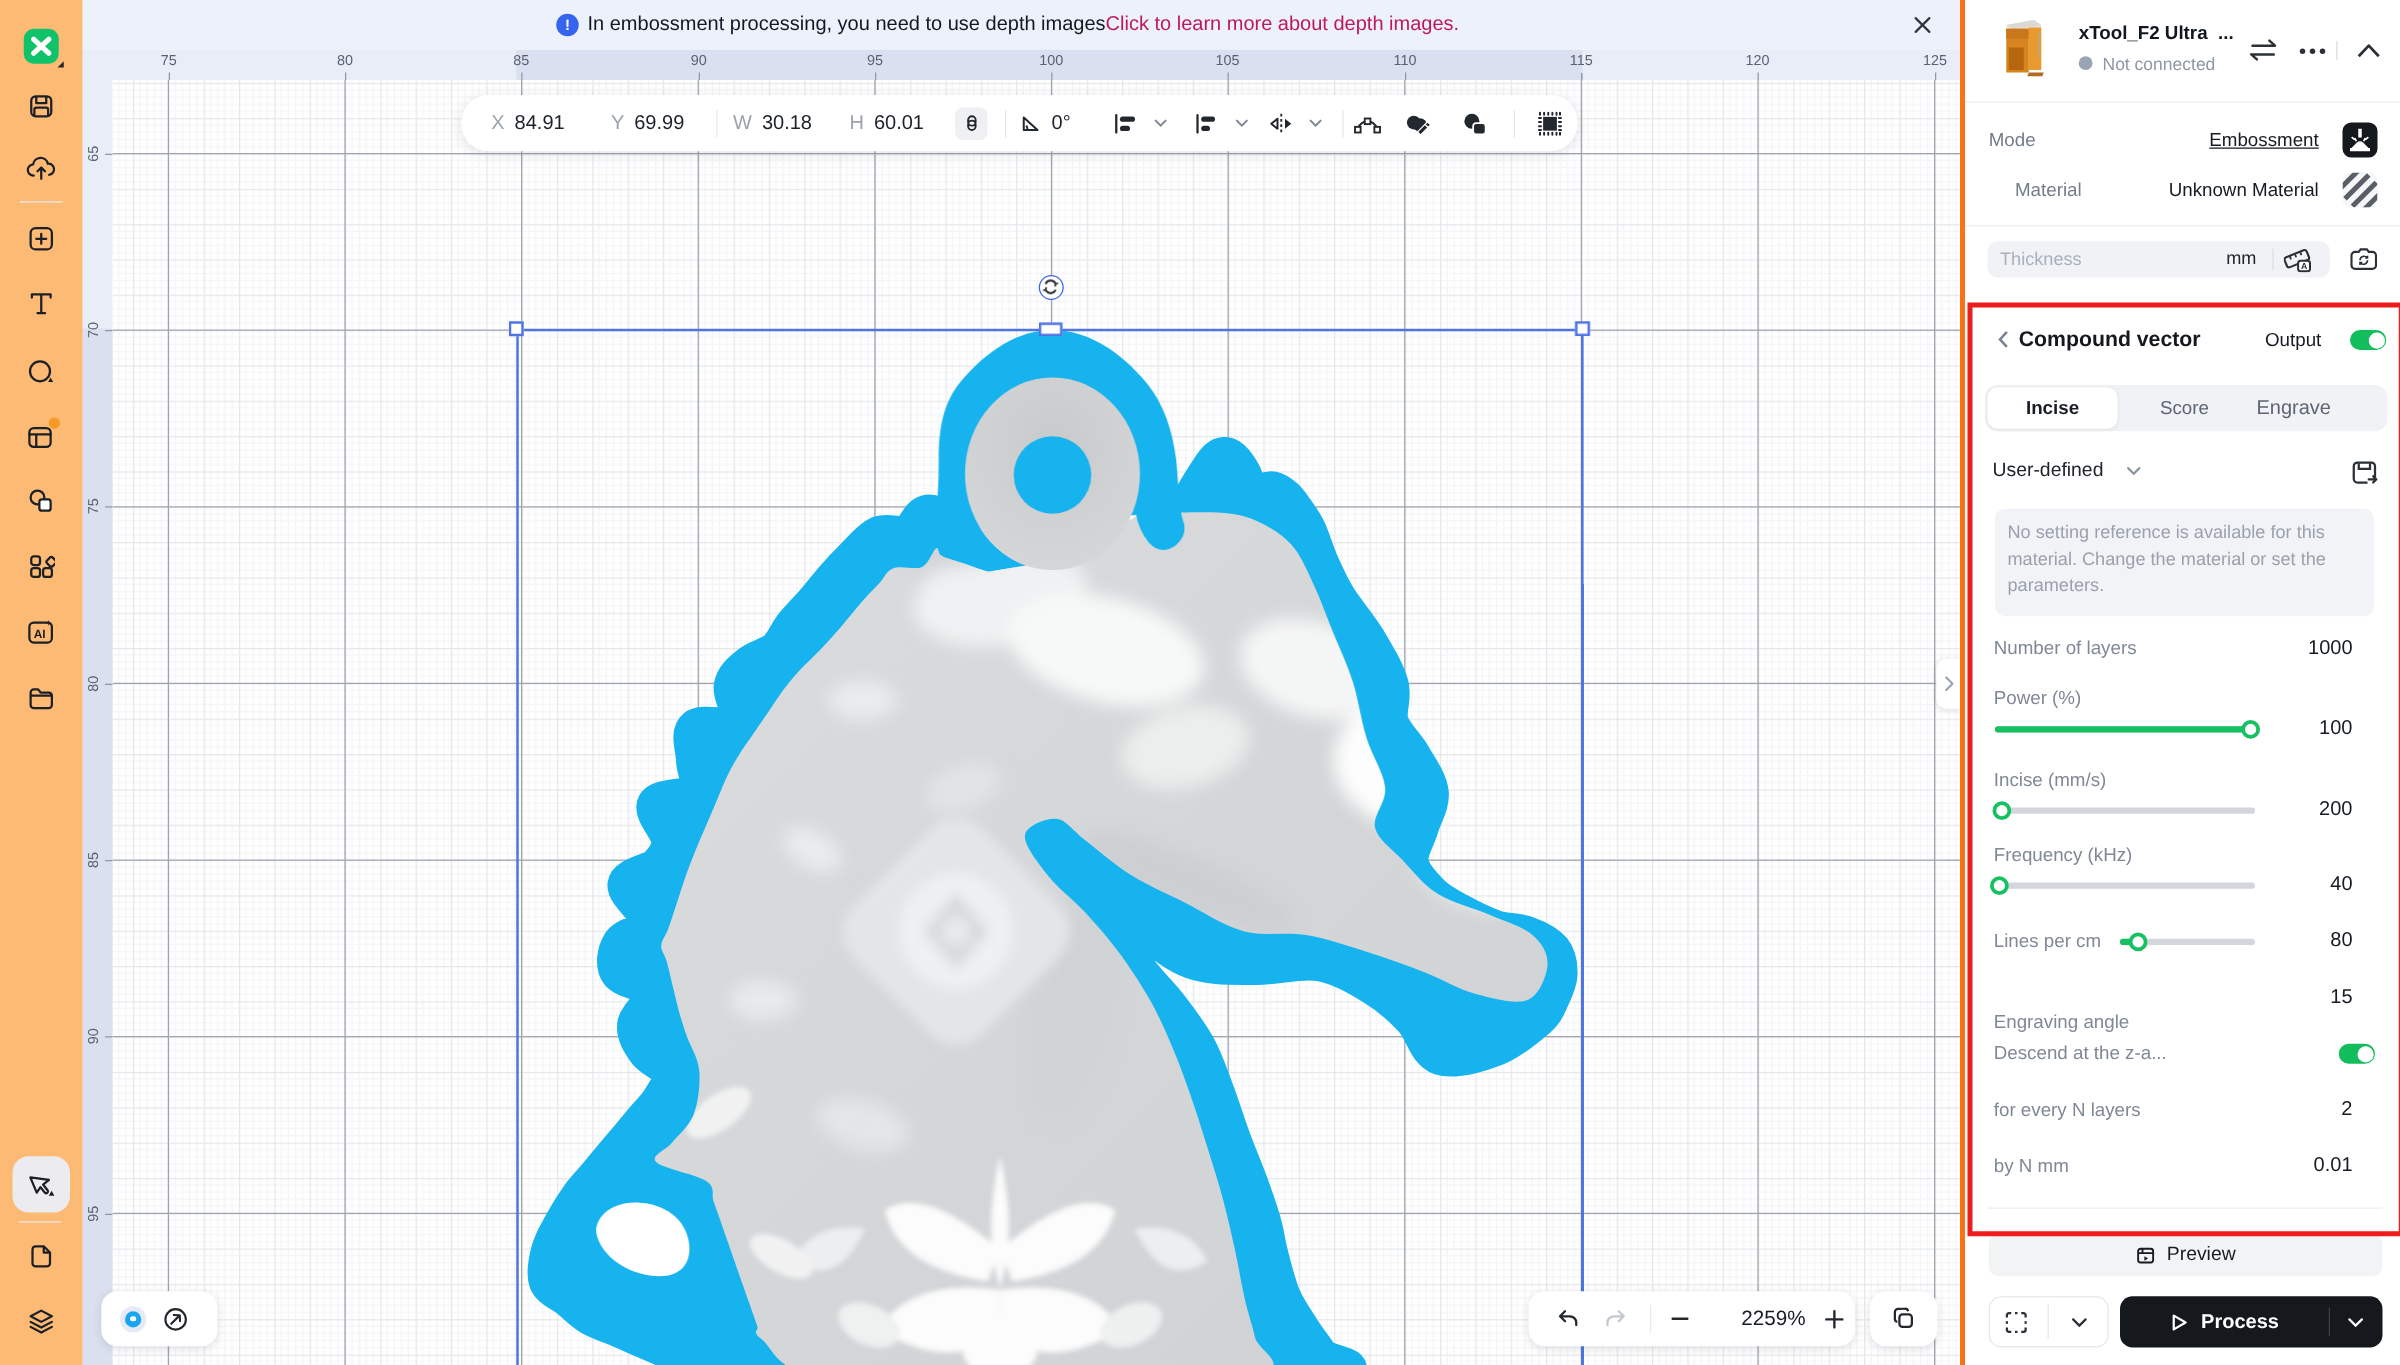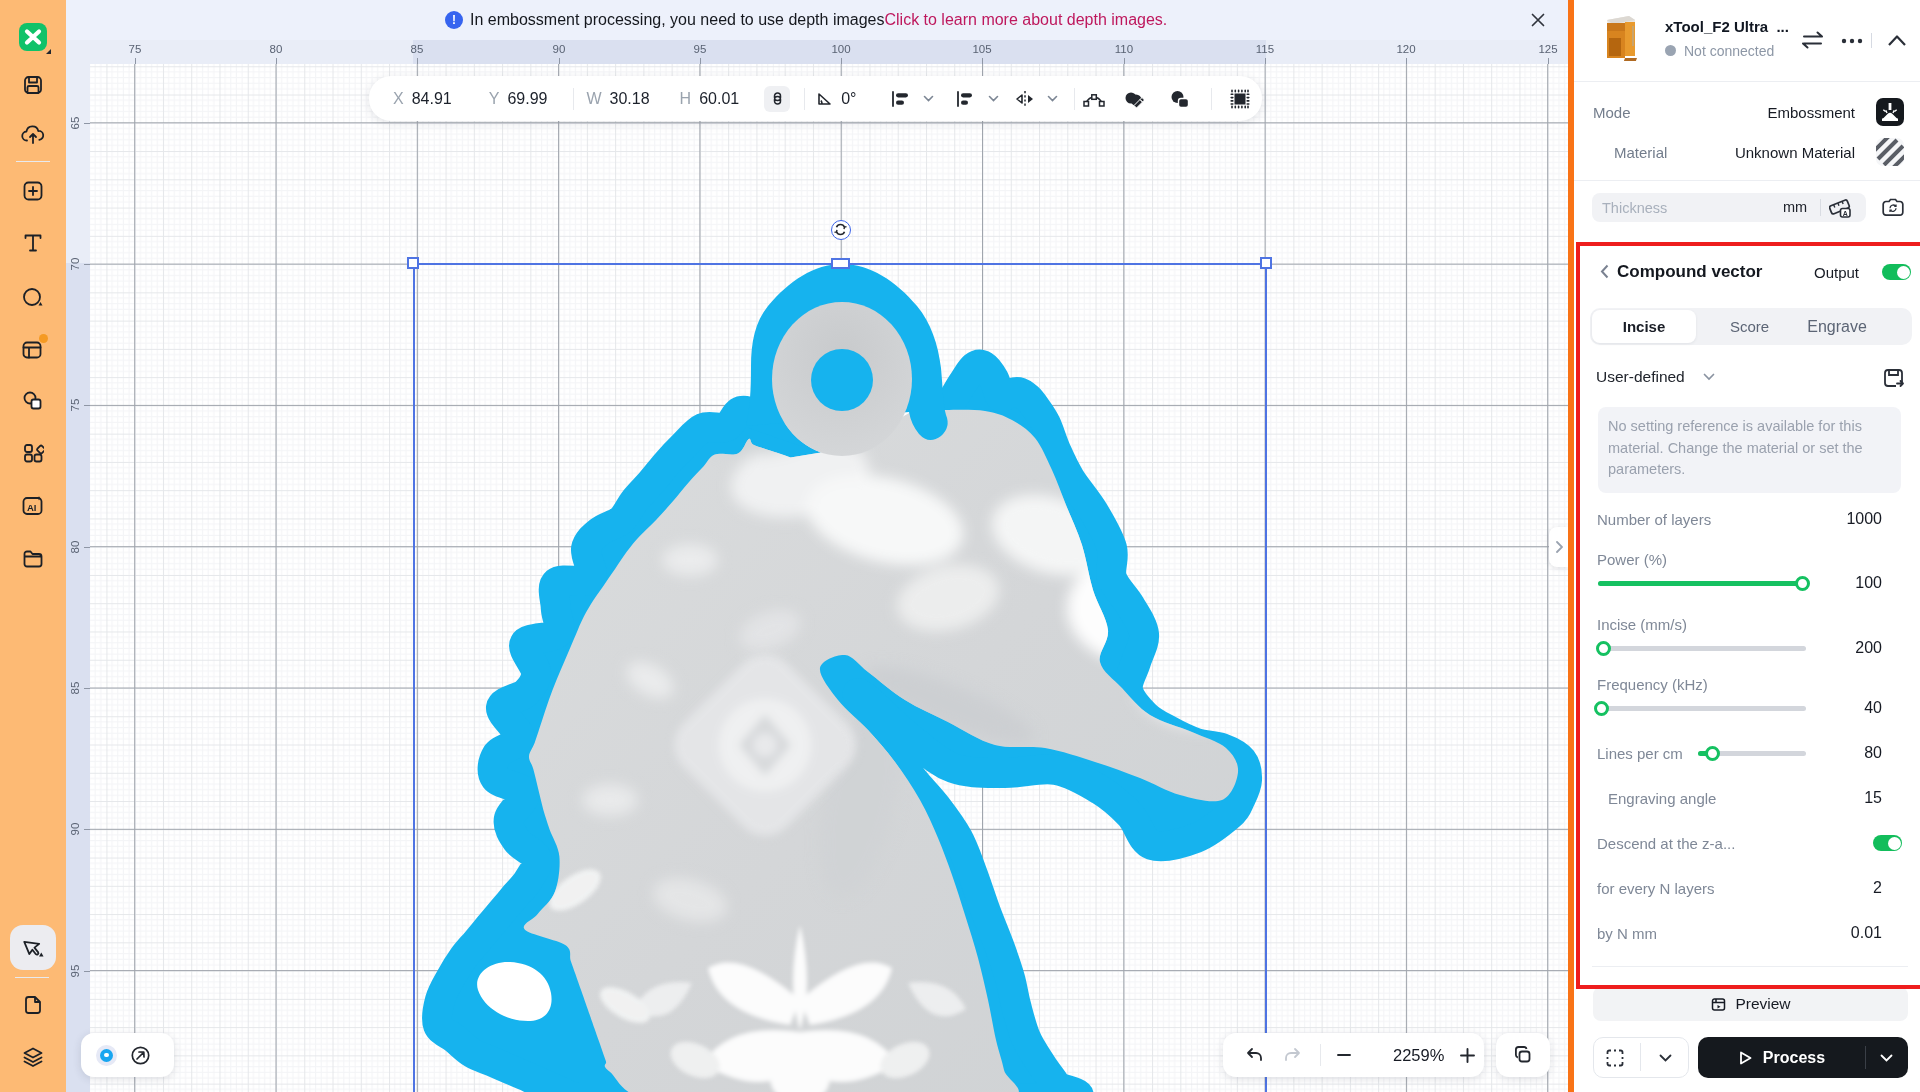--- a/index.html
+++ b/index.html
@@ -29,21 +29,21 @@
   .selline { position:absolute; background:#4f74e3; z-index:6; }
   .handle { position:absolute; background:#fff; border:2px solid #4f74e3; z-index:7; }
   
   #ftoolbar { left:369px; top:76px; width:893px; height:45px; background:#fff; border-radius:22px;
               box-shadow:0 2px 10px rgba(40,50,70,.13); z-index:25; display:flex; align-items:center; font-size:16px; color:#1c212b; }
   #ftoolbar .lbl { color:#9aa3ae; margin-right:8px; }
   #ftoolbar .sep { width:1px; height:22px; background:#e7e9ed; }
   
   .wpill { background:#fff; border-radius:13px; box-shadow:0 2px 8px rgba(40,50,70,.14); z-index:25; display:flex; align-items:center; }
   
-  #rpanel { left:1568px; top:0; width:352px; height:1092px; background:#fff; border-left:6px solid #f97316; z-index:40; font-size:15px; }
+  #rpanel { left:1568px; top:0; width:352px; height:1092px; background:#fff; border-left:4px solid #f97316; z-index:40; font-size:15px; }
   .rowlbl { color:#737d8c; }
   .rowval { color:#171b24; }
   .divider { position:absolute; left:0; width:352px; height:1px; background:#eceef2; }
   .icbox { position:absolute; width:28px; height:28px; border-radius:7px; }
   .slider { position:absolute; height:5px; border-radius:3px; background:#d3d6dc; }
   .sliderfill { position:absolute; height:5px; border-radius:3px; background:#15c161; }
   .knob { position:absolute; width:15px; height:15px; border-radius:50%; background:#fff; border:3.5px solid #15c161; }
   .toggle { position:absolute; width:29px; height:16px; border-radius:9px; background:#12bd5b; }
   .toggle .tk { position:absolute; right:1.5px; top:1.5px; width:13px; height:13px; border-radius:50%; background:#fff; }
   .val { position:absolute; right:38px; color:#171b24; font-size:16px; transform:translateY(-50%); }
@@ -474,21 +474,21 @@
         <circle cx="11" cy="3" r="2.2" fill="#2a2f38"></circle>
         <circle cx="19" cy="3" r="2.2" fill="#2a2f38"></circle>
       </svg>
   <div style="position:absolute;left:297px;top:33px;width:1px;height:15px;background:#d6dae2;"></div>
   <svg width="20" height="13" viewBox="0 0 20 13" style="position:absolute;left:313px;top:34px">
     <path d="M2,11 L10,2.5 L18,11" fill="none" stroke="#2a2f38" stroke-width="2.2" stroke-linejoin="round"></path>
   </svg>
   <div class="divider" style="top:81px"></div>
 
   <div class="rowlbl" style="position:absolute;left:19px;top:104px;">Mode</div>
-  <div class="rowval" style="position:absolute;right:65px;top:104px;">Embossment</div>
+  <div class="rowval" style="position:absolute;right:65px;top:104px;text-decoration:underline;">Embossment</div>
   <div class="icbox" style="left:302px;top:98px;background:#15191e;">
     <svg width="28" height="28" viewBox="0 0 28 28">
       <rect x="12.6" y="5" width="2.8" height="7" fill="#fff"></rect>
       <g stroke="#fff" stroke-width="1.4">
             <path d="M9.5,13.5 l-2.2,-1.8 M18.5,13.5 l2.2,-1.8 M11,15 l-1.2,-2.6 M17,15 l1.2,-2.6"></path>
           </g>
       <path d="M6,21.5 l5.5,-5.5 a3.5,3.5 0 0 1 5,0 l5.5,5.5 Z" fill="#fff"></path>
       <rect x="6" y="20.5" width="16" height="2.5" fill="#fff"></rect>
     </svg>
   </div>
@@ -564,21 +564,21 @@
   <div class="plbl" style="top:684px;">Frequency (kHz)</div>
   <div class="slider" style="left:23.5px;top:706px;width:208px;"></div>
   <div class="sliderfill" style="left:23.5px;top:706px;width:8px;"></div>
   <div class="knob" style="left:20px;top:701px;"></div>
   <div class="val" style="top:708px;">40</div>
   <div class="plbl" style="top:753px;">Lines per cm</div>
   <div class="slider" style="left:124px;top:751px;width:108px;"></div>
   <div class="sliderfill" style="left:124px;top:751px;width:18px;"></div>
   <div class="knob" style="left:131px;top:746px;"></div>
   <div class="val" style="top:753px;">80</div>
-  <div class="plbl" style="top:798px;margin-left:11px;">Engraving angle</div>
+  <div class="plbl" style="top:818px;">Engraving angle</div>
       <div class="val" style="top:798px;">15</div>
   <div class="plbl" style="top:843px;">Descend at the z-a...</div>
   <div class="toggle" style="left:299px;top:835px;">
         <div class="tk"></div>
       </div>
   <div class="plbl" style="top:888px;">for every N layers</div>
       <div class="val" style="top:888px;">2</div>
   <div class="plbl" style="top:933px;">by N mm</div>
       <div class="val" style="top:933px;">0.01</div>
   <div class="divider" style="top:966px;width:316px;left:18px;"></div>

